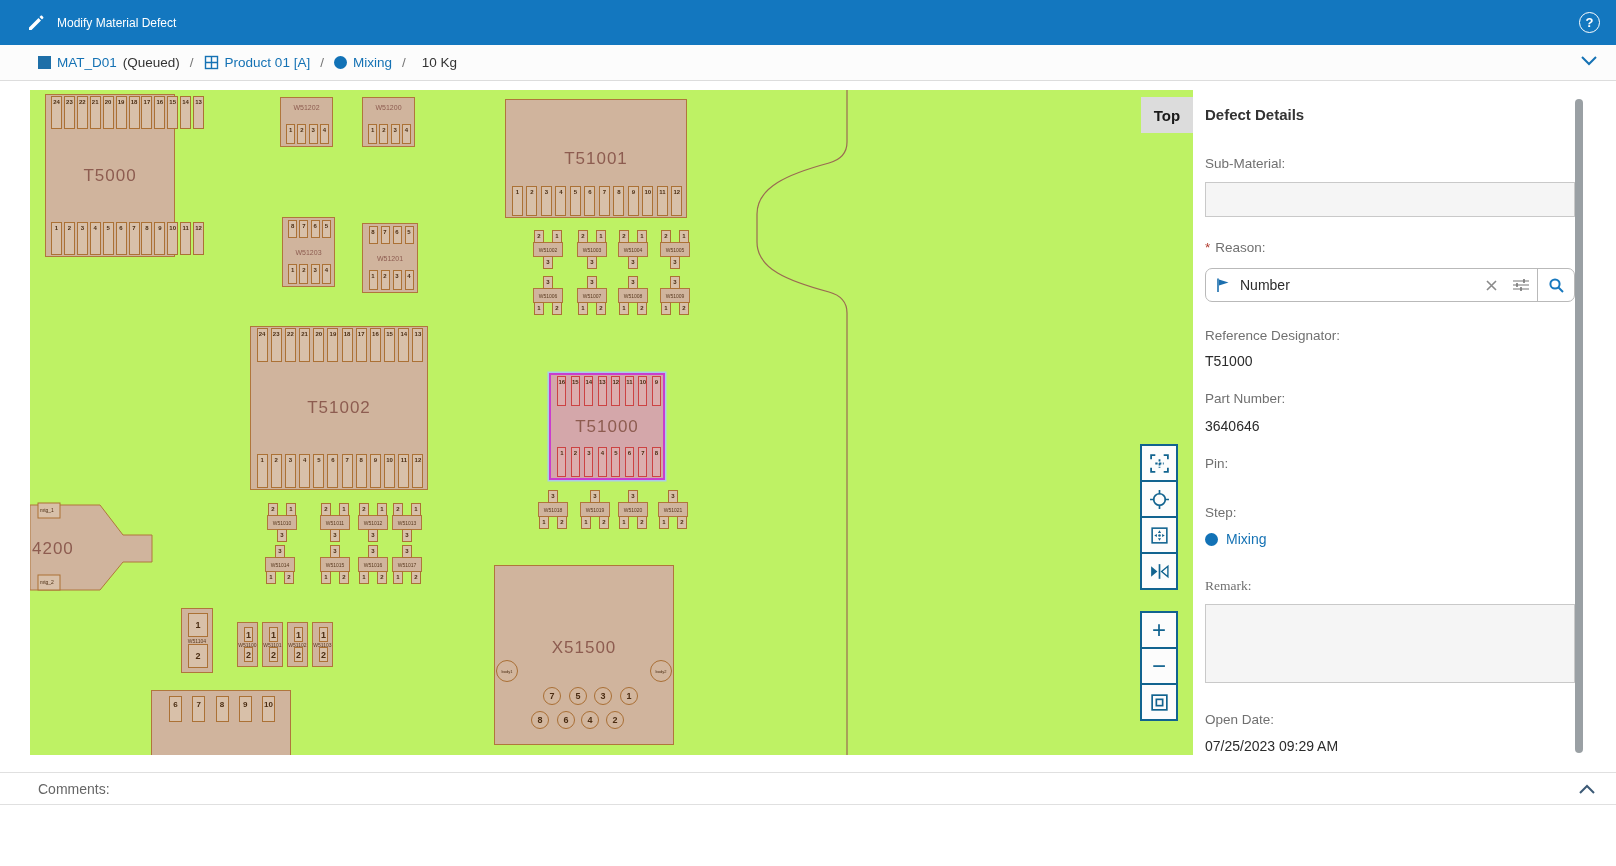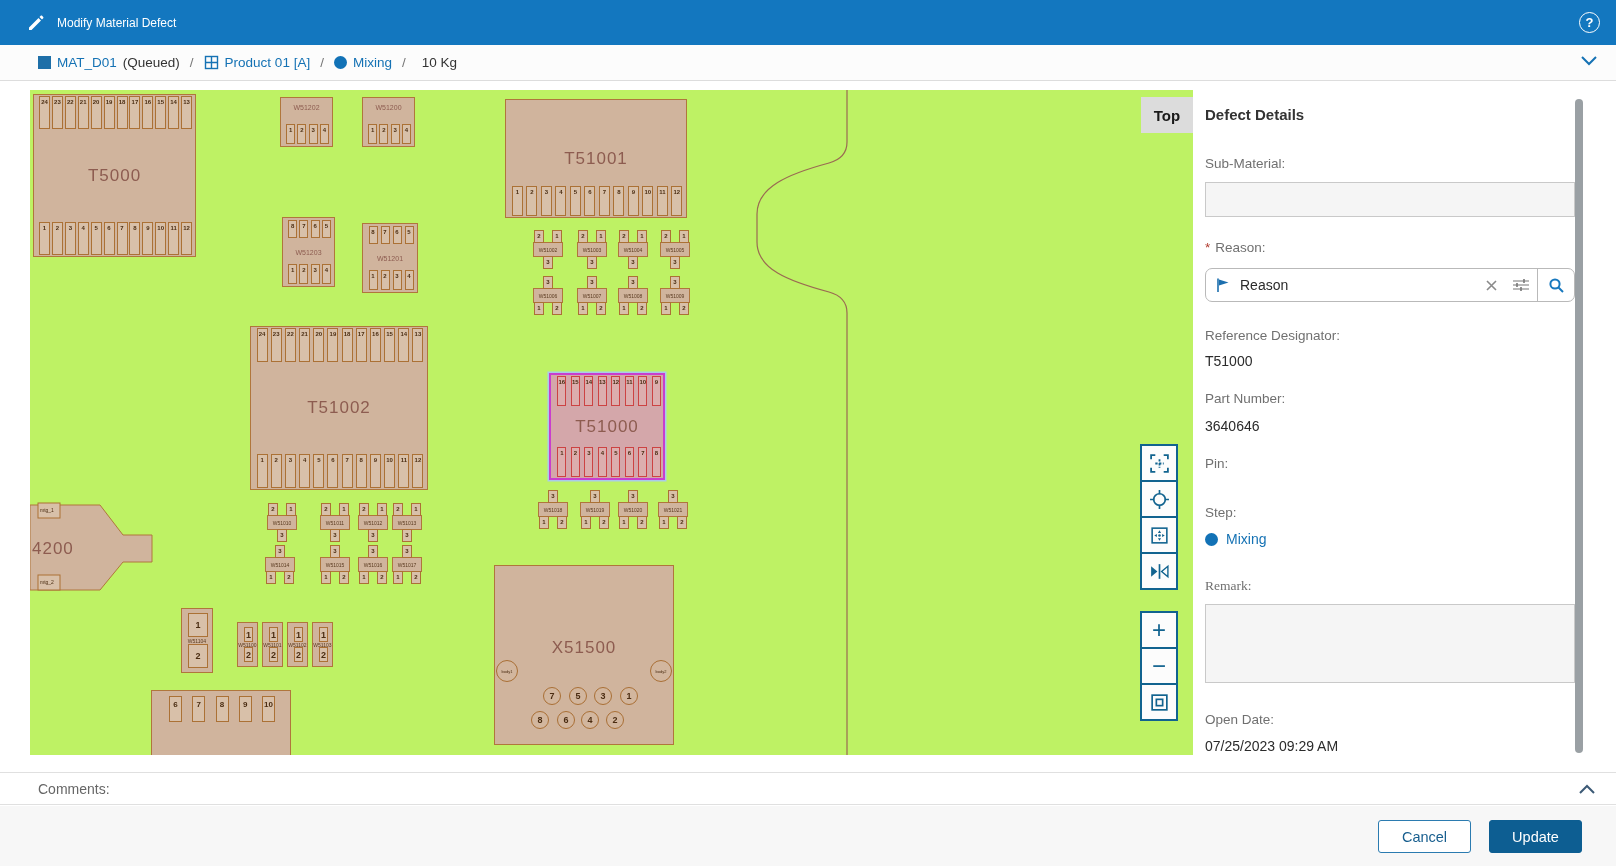--- a/index.html
+++ b/index.html
@@ -167,21 +167,21 @@
       <div class="ctb-btn">
         <svg width="21" height="21" viewBox="0 0 20 20">
             <rect x="3" y="3" width="14" height="14" fill="none" stroke="#11638f" stroke-width="1.6"></rect>
             <rect x="7" y="7" width="6" height="6" fill="none" stroke="#11638f" stroke-width="1.6"></rect>
           </svg>
       </div>
     </div>
   <svg width="1163" height="665" style="position: absolute; left: 0px; top: 0px; pointer-events: none;">
         <path d="M817,0 L817,52 Q817,68 799,73 C758,84 727,97 727,124 L727,152 C727,179 758,191 799,202 Q817,207 817,223 L817,665" fill="none" stroke="#9a6a52" stroke-width="1.2"></path>
       </svg>
-      <div class="comp ic body" style="left: 3px; top: 4px; width: 163px; height: 163px; padding-left: 40px;">
+      <div class="comp ic body" style="left: 15px; top: 4px; width: 130px; height: 163px; padding-left: 40px;">
         <div class="clabel">T5000</div>
         <div class="pin" style="width: 11px; height: 33px; left: 5px; top: 1px;">
           <div class="pn">24</div>
         </div>
         <div class="pin" style="width: 11px; height: 33px; left: 17.9px; top: 1px;">
           <div class="pn">23</div>
         </div>
         <div class="pin" style="width: 11px; height: 33px; left: 30.8px; top: 1px;">
           <div class="pn">22</div>
         </div>
@@ -849,21 +849,21 @@
   <div class="ginput" style="top:182px;height:35px;"></div>
 
   <div class="flabel" style="top:240px;"><span class="req">*</span><span>Reason:</span></div>
   <div class="reason">
     <span class="ico" style="margin-left:9px;margin-right:0;">
       <svg width="16" height="16" viewBox="0 0 16 16">
           <path d="M3 1.5 V15" stroke="#1c6fae" stroke-width="1.6"></path>
           <path d="M4 2.5 L13.5 5.5 L4 8.5 Z" fill="#1c6fae"></path>
         </svg>
     </span>
-    <span class="txt">Reason</span>
+    <span class="txt">Number</span>
     <span class="ico">
       <svg width="13" height="13" viewBox="0 0 13 13">
           <path d="M2 2 L11 11 M11 2 L2 11" stroke="#8a8a8a" stroke-width="1.6"></path>
         </svg>
     </span>
     <span class="ico">
       <svg width="18" height="16" viewBox="0 0 18 16">
           <path d="M1 4 H17 M1 8 H17 M1 12 H17" stroke="#777" stroke-width="1.2"></path>
           <path d="M12 2 V6 M5 6 V10 M9 10 V14" stroke="#777" stroke-width="1.6"></path>
         </svg>
@@ -901,18 +901,14 @@
 
   <div class="comments">
     <span class="lbl">Comments:</span>
     <span class="chev">
       <svg width="22" height="12" viewBox="0 0 22 12">
           <path d="M4 10 L11 3 L18 10" fill="none" stroke="#3c5a76" stroke-width="2"></path>
         </svg>
     </span>
   </div>
 
-  <div class="footer">
-    <div class="btn cancel">Cancel</div>
-    <div class="btn update">Update</div>
-  </div>
 
 </div>
 
 </body></html>

